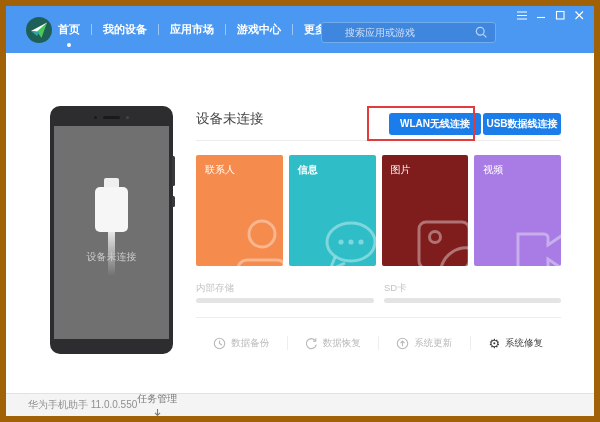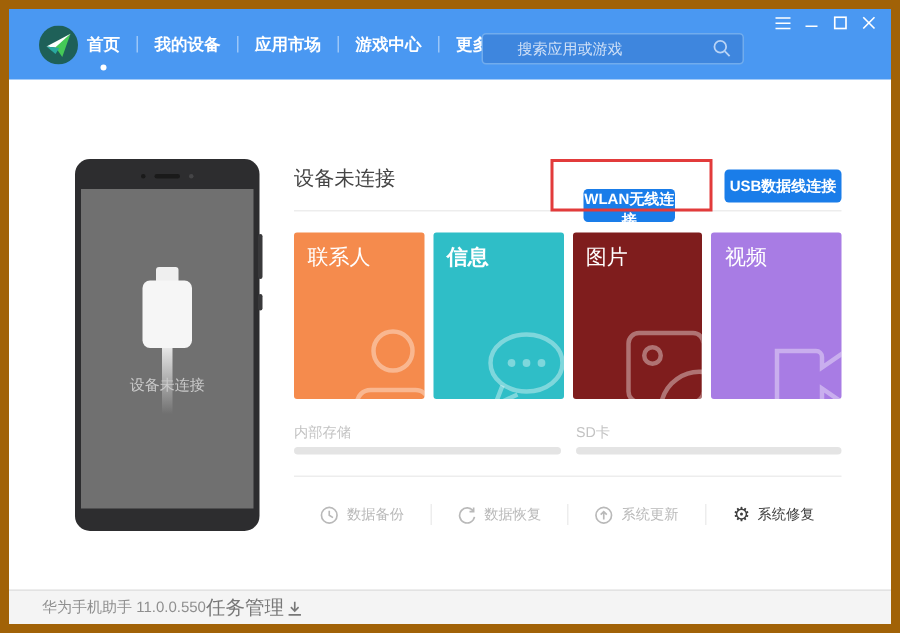--- a/index.html
+++ b/index.html
@@ -29,49 +29,49 @@
   .side-btn.b2 { top:90px; height:11px; }
   .phone-screen { position:absolute; left:4px; top:20px; width:115px; height:213px; background:#707070; overflow:hidden; }
   .usb-top { position:absolute; left:50px; top:52px; width:15px; height:10px; background:#efefef; border-radius:2px 2px 0 0; }
   .usb-body { position:absolute; left:41px; top:61px; width:33px; height:45px; background:#f6f6f6; border-radius:5px; }
   .usb-cable { position:absolute; left:54px; top:106px; width:7px; height:44px; background:linear-gradient(#e6e6e6, rgba(112,112,112,0)); }
   .screen-text { position:absolute; left:0; top:124px; width:100%; text-align:center; font-size:10px; color:#c9c9c9; }
 
   
   .panel-title { position:absolute; left:190px; top:104px; font-size:13.5px; color:#454545; }
   .btn { position:absolute; top:107px; height:22px; border:none; border-radius:3px; background:#1a7de9; color:#fff; font-size:10px; font-weight:bold; font-family:inherit; cursor:pointer; z-index:2; }
-  .btn.wlan { left:383px; width:61px;margin-top:13px; }
+  .btn.wlan { left:383px; width:92px; }
   .btn.usb  { left:477px; width:78px; }
   .red-box { position:absolute; left:361px; top:100px; width:108px; height:35px; border:2px solid #e23b3b; z-index:5; pointer-events:none; }
   .divider { position:absolute; left:190px; width:365px; height:1px; background:#ededed; }
   .divider.d1 { top:134px; } .divider.d2 { top:311px; }
 
   .tiles { position:absolute; left:190px; top:149px; width:365px; height:111px; display:flex; gap:6px; }
   .tile { position:relative; flex:1; border-radius:2px; overflow:hidden; cursor:pointer; }
-  .tile-label { position:absolute; left:9px; top:8px; font-size:14px; color:#fff; }
+  .tile-label { position:absolute; left:9px; top:8px; font-size:10px; color:#fff; }
   .tile-icon { position:absolute; right:-9px; bottom:-12px; }
   .tile-icon * { stroke:rgba(255,255,255,.38); stroke-width:3; fill:none; }
   .tile-icon .dotfill { fill:rgba(255,255,255,.38); stroke:none; }
 
   .storage-label { position:absolute; top:276px; font-size:9.5px; color:#c3c3c3; }
   .storage-label.s1 { left:190px; } .storage-label.s2 { left:378px; }
   .storage-bar { position:absolute; top:292px; height:5px; border-radius:3px; background:#e4e4e4; }
   .storage-bar.b1 { left:190px; width:178px; } .storage-bar.b2 { left:378px; width:177px; }
 
   .actions { position:absolute; left:190px; top:324px; width:365px; height:26px; display:flex; align-items:center; }
   .action { flex:1; display:flex; align-items:flex-end; justify-content:center; gap:5px; color:#b9b9b9; font-size:9.5px; cursor:pointer; white-space:nowrap; }
   .action svg { display:block; }
   .action.dark { color:#3f3f3f; }
   .gear { font-family:"DejaVu Sans",sans-serif; font-size:13px; line-height:13px; }
   .action-sep { width:1px; height:14px; background:#ededed; }
 
   
   .statusbar { position:absolute; left:0; bottom:0; width:100%; height:23px; background:#f4f4f4; border-top:1px solid #e2e2e2; display:flex; align-items:center; padding:0 14px 0 22px; }
   .ver { font-size:10px; color:#8f8f8f; }
-  .task { display:flex; align-items:center; gap:2px; font-size:13px; color:#787878; cursor:pointer; }
+  .task { display:flex; align-items:center; gap:2px; font-size:10px; color:#787878; cursor:pointer;flex-direction:column; }
 </style>
 </head>
 <body>
 
 <div class="window">
 
   <header class="titlebar" style="background-color: rgb(74, 152, 242);">
     <div class="logo">
       <svg width="26" height="26" viewBox="0 0 26 26">
         <circle cx="13" cy="13" r="13" fill="#1e6058"></circle>

